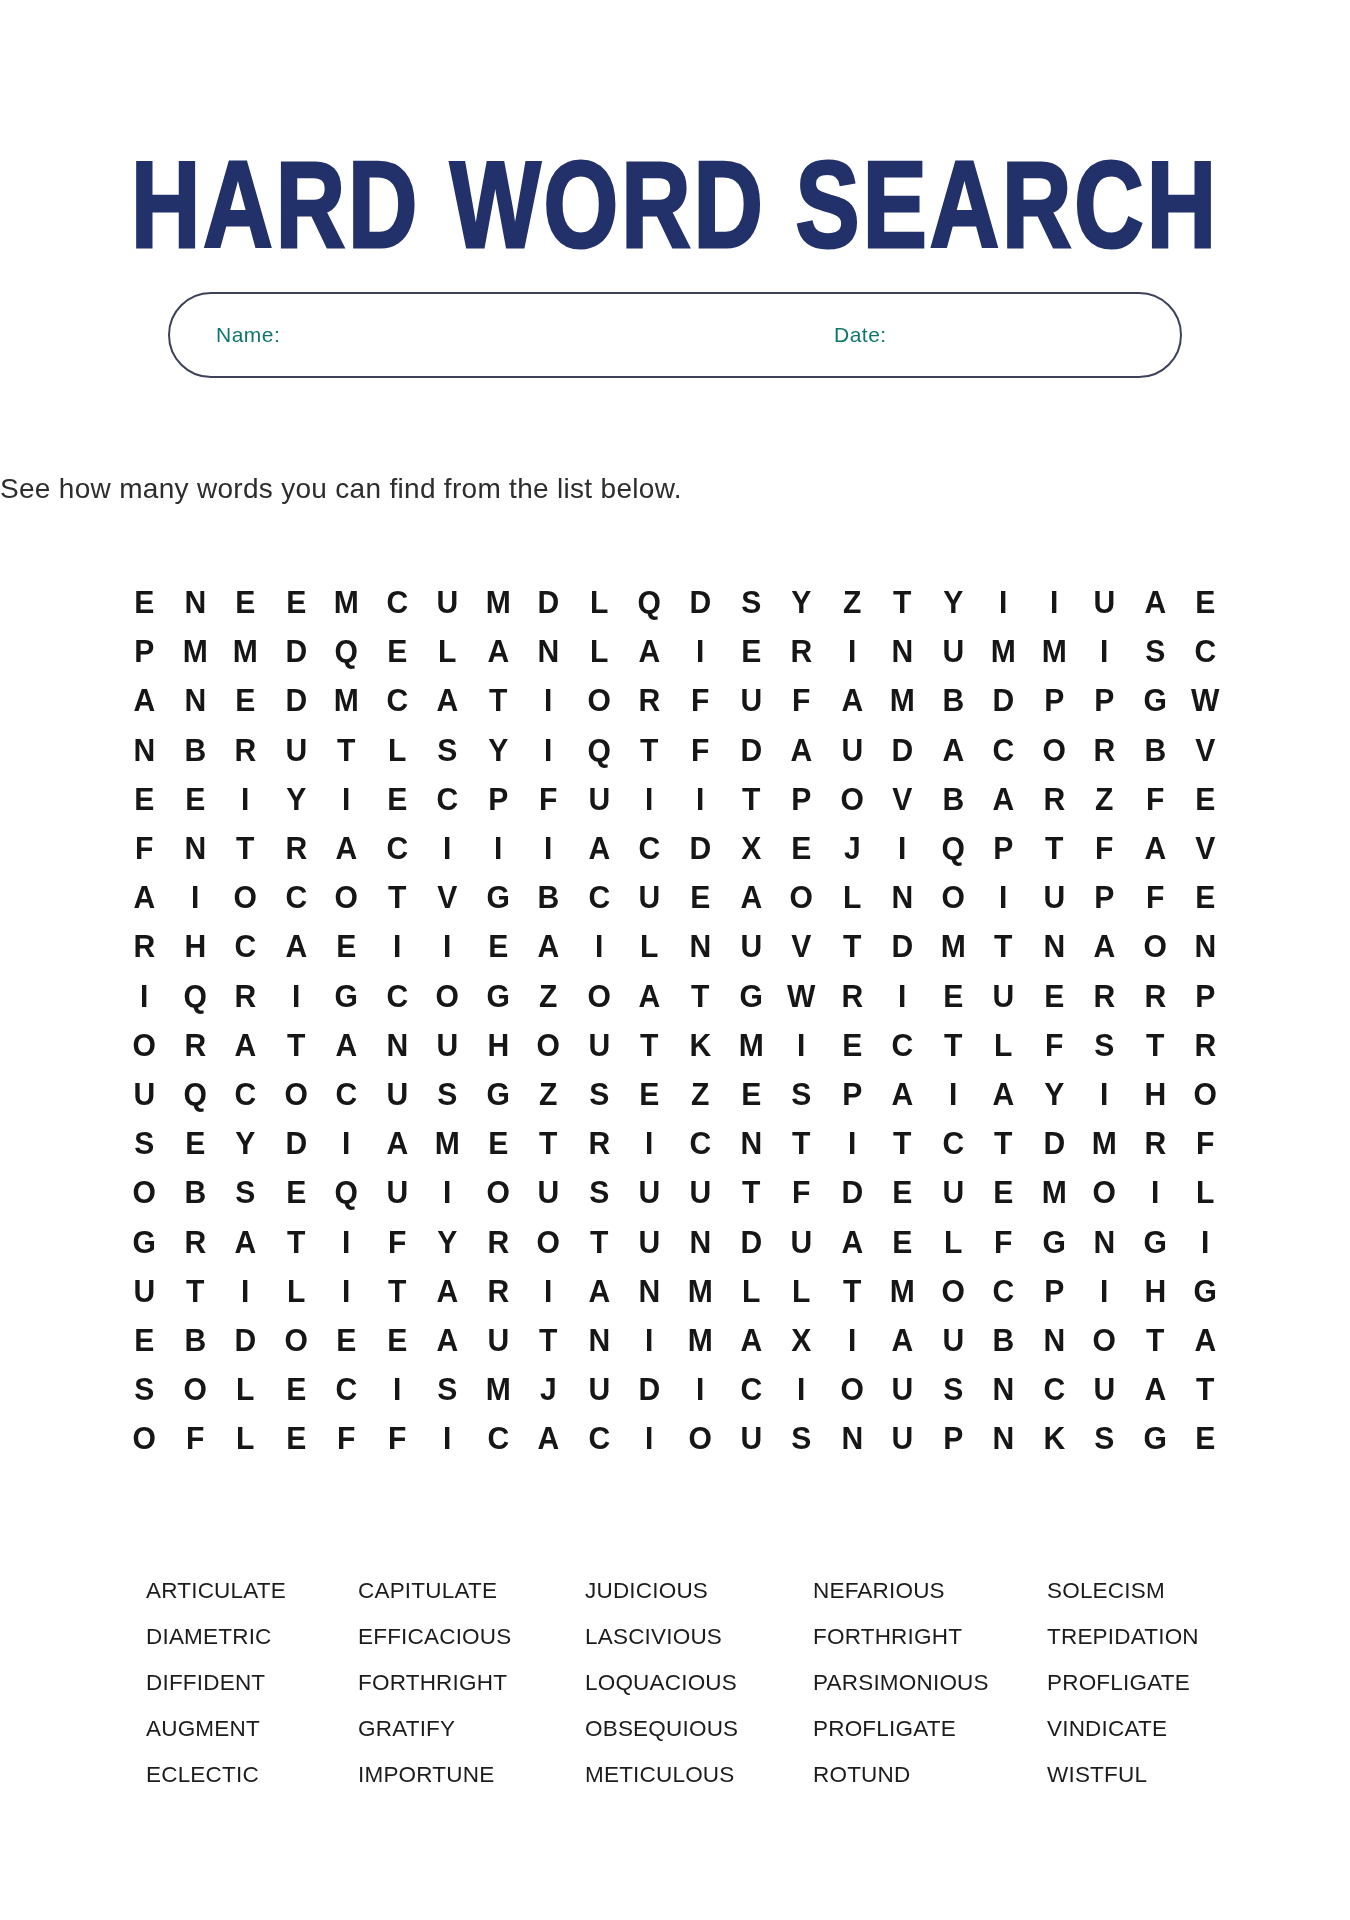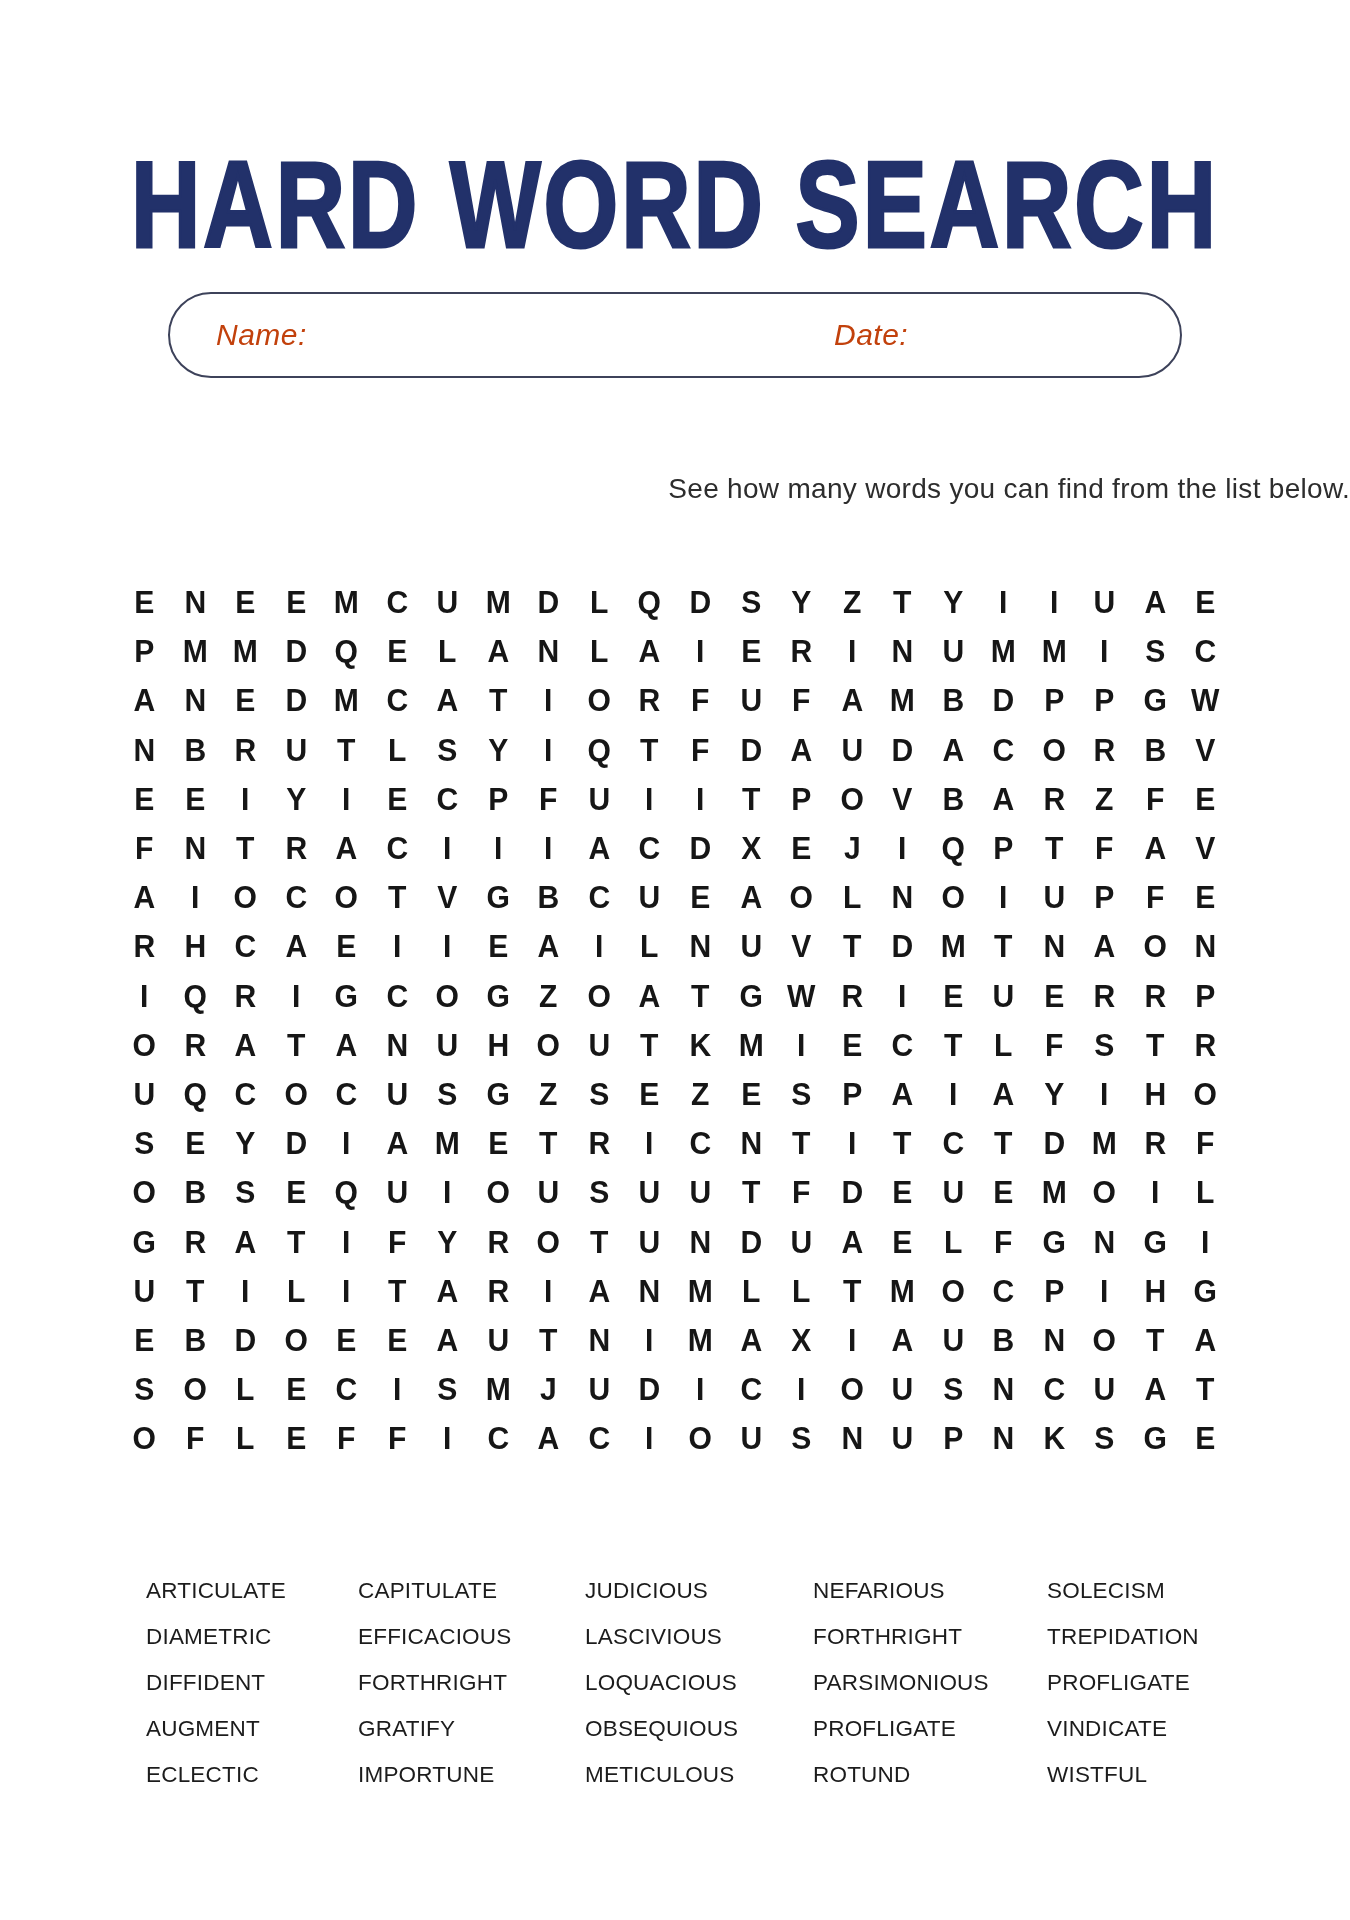--- a/index.html
+++ b/index.html
@@ -37,30 +37,29 @@
     height: 86px;
     margin: 52px auto 0;
     border: 2px solid #3d425a;
     border-radius: 44px;
     box-sizing: border-box;
   }
   .form-label {
     position: absolute;
     top: 50%;
     transform: translateY(-50%);
-    font-size: 30px;
-    color: #c2410c;
+    font-size: 21px;
+    color: #0f766e;
     letter-spacing: 0.5px;
-    font-style: italic;
   }
   .form-label.name { left: 46px; }
   .form-label.date { left: 664px; text-align: right; }
   .instruction {
     margin: 96px 0 0;
-    text-align: right;
+    text-align: left;
     font-size: 28px;
     line-height: 30px;
     color: #2d2d2d;
     letter-spacing: 0.3px;
   }
   .grid {
     display: grid;
     grid-template-columns: repeat(22, 1fr);
     width: 1112px;
     margin: 74px auto 0;

